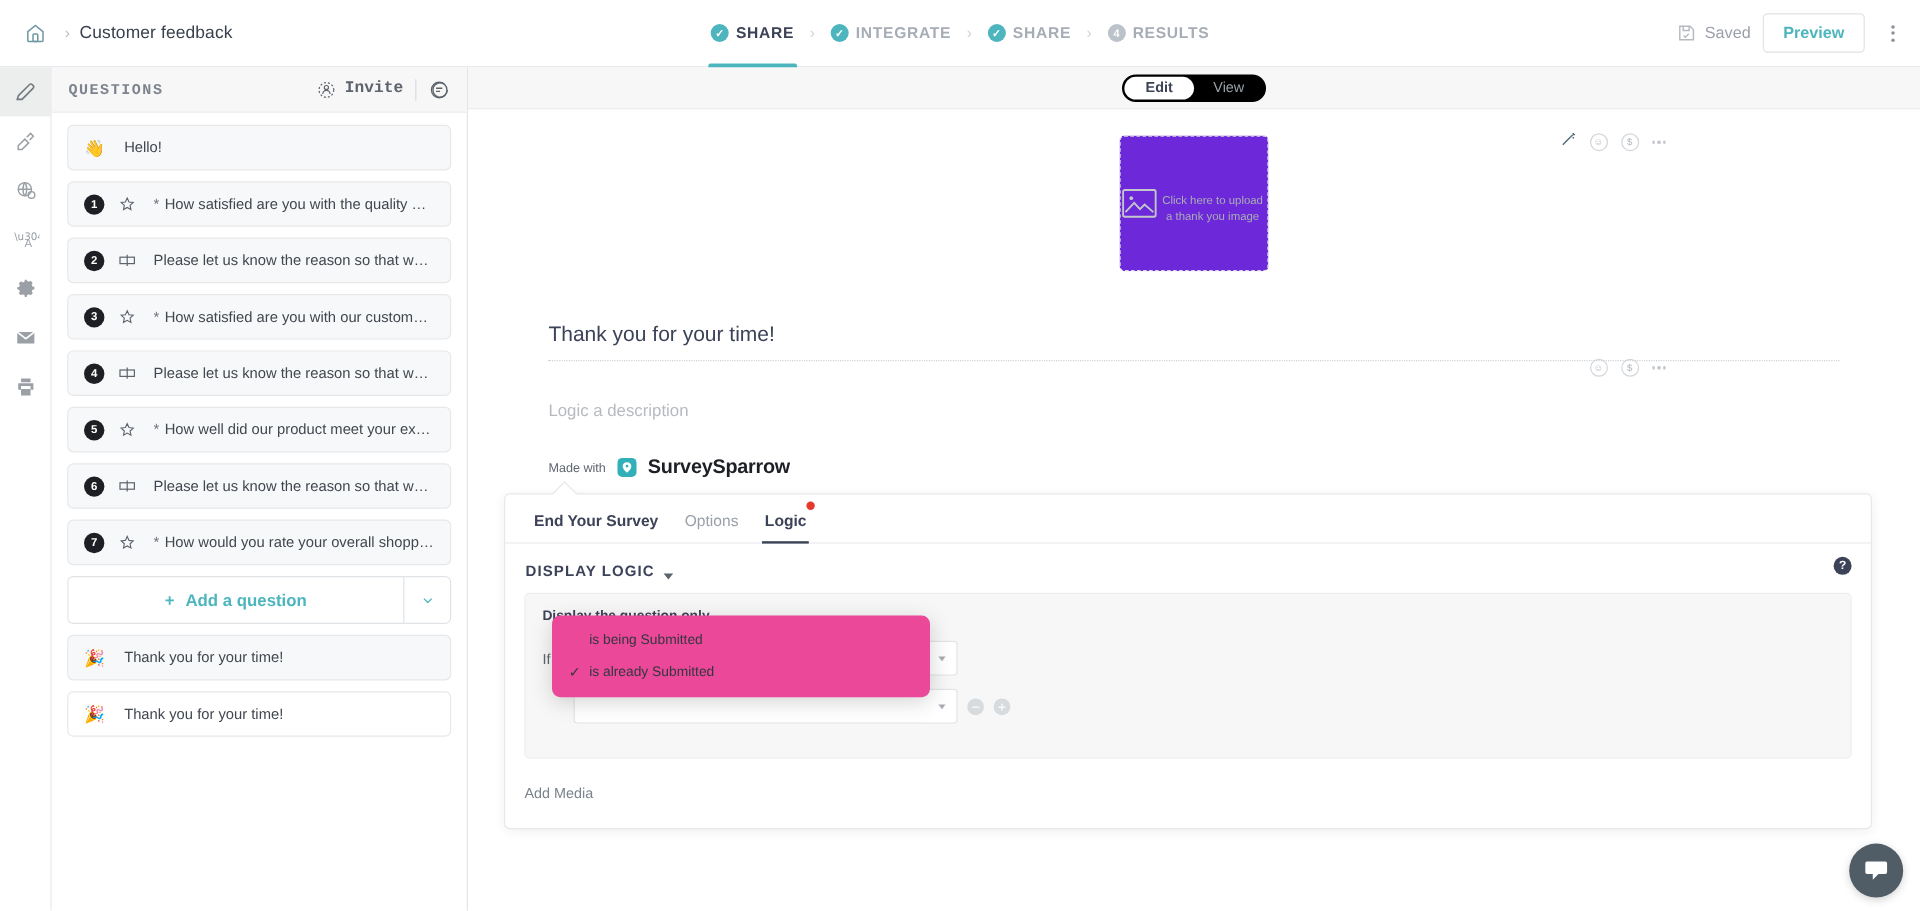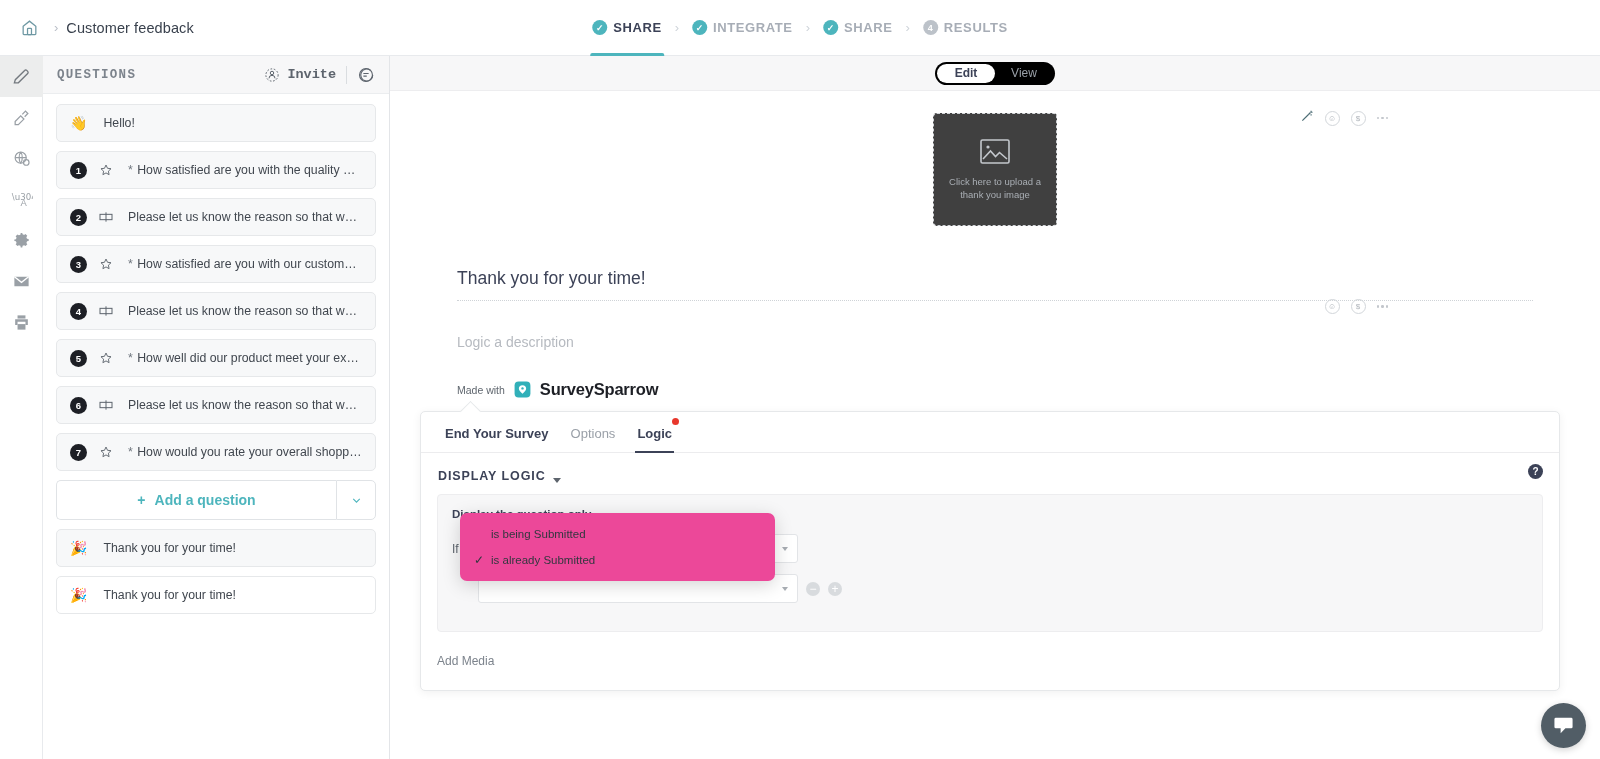--- a/index.html
+++ b/index.html
@@ -109,22 +109,22 @@
       align-items: center; gap: 11px; }
   .icon-row-2 { position: absolute; right: 212px; top: 208px; display: flex;
       align-items: center; gap: 11px; }
   .ccirc { width: 15px; height: 15px; border-radius: 50%; border: 1px solid #d2d6da;
       display: flex; align-items: center; justify-content: center;
       font-size: 8px; color: #b0b5bb; cursor: pointer; }
   .dots3 { display: flex; gap: 2px; cursor: pointer; }
   .dots3 i { width: 2.5px; height: 2.5px; border-radius: 50%; background: #c3c7cc; }
 
   .uploader { width: 124px; height: 113px; border: 1px dashed #d3d6da;
-      border-radius: 4px; background: #404040; margin: 0 auto;
-      display: flex; flex-direction: column; align-items: center;
+      border-radius: 4px; background: #6d28d9; margin: 0 auto;
+      display: flex; flex-direction: row; align-items: center;
       justify-content: center; cursor: pointer; }
   .uploader-txt { font-size: 9.5px; color: #a9aeb4; text-align: center;
       line-height: 1.35; width: 94px; margin-top: 11px; }
 
   .title-line { margin: 42px 67px 0 67px; }
   .stage-title { font-size: 17.5px; color: #3c4257; padding-bottom: 11px;
       border-bottom: 1px dotted #cfd3d7; cursor: text; }
   .stage-desc { margin: 33px 67px 0 67px; font-size: 14px; color: #b6bac0; cursor: text; }
   .madewith { margin: 30px 67px 0 67px; display: flex; align-items: center; gap: 8px; }
   .mw-lbl { font-size: 10.5px; color: #5f666e; }
@@ -222,20 +222,36 @@
         <span class="dot done">✓</span>
         <span class="slabel">SHARE</span>
       </div>
       <span class="step-sep">›</span>
       <div class="step">
         <span class="dot pending">4</span>
         <span class="slabel">RESULTS</span>
       </div>
     </div>
 
+    <div class="topright">
+      <div class="saved-wrap">
+        <svg width="17" height="17" viewBox="0 0 24 24" fill="none" stroke="#b6bac0" stroke-width="1.7">
+          <path d="M4 4h12l4 4v12H4z"></path>
+            <path d="M8 4v5h7V4"></path>
+            <path d="M8.5 15l2 2 4-4"></path>
+        </svg>
+        <span>Saved</span>
+      </div>
+      <button class="btn-preview">Preview</button>
+      <div class="kebab">
+          <i></i>
+          <i></i>
+          <i></i>
+        </div>
+    </div>
   </div>
 
   <div class="rail">
     <div class="rail-item active">
       <svg width="19" height="19" viewBox="0 0 24 24" fill="none" stroke="#73797f" stroke-width="1.7">
         <path d="M3 20l1.2-4L16 4.3a1.8 1.8 0 0 1 2.6 0l1.2 1.2a1.8 1.8 0 0 1 0 2.6L8 20z"></path>
       </svg>
     </div>
     <div class="rail-item">
       <svg width="19" height="19" viewBox="0 0 24 24" fill="none" stroke="#9aa0a6" stroke-width="1.6">

